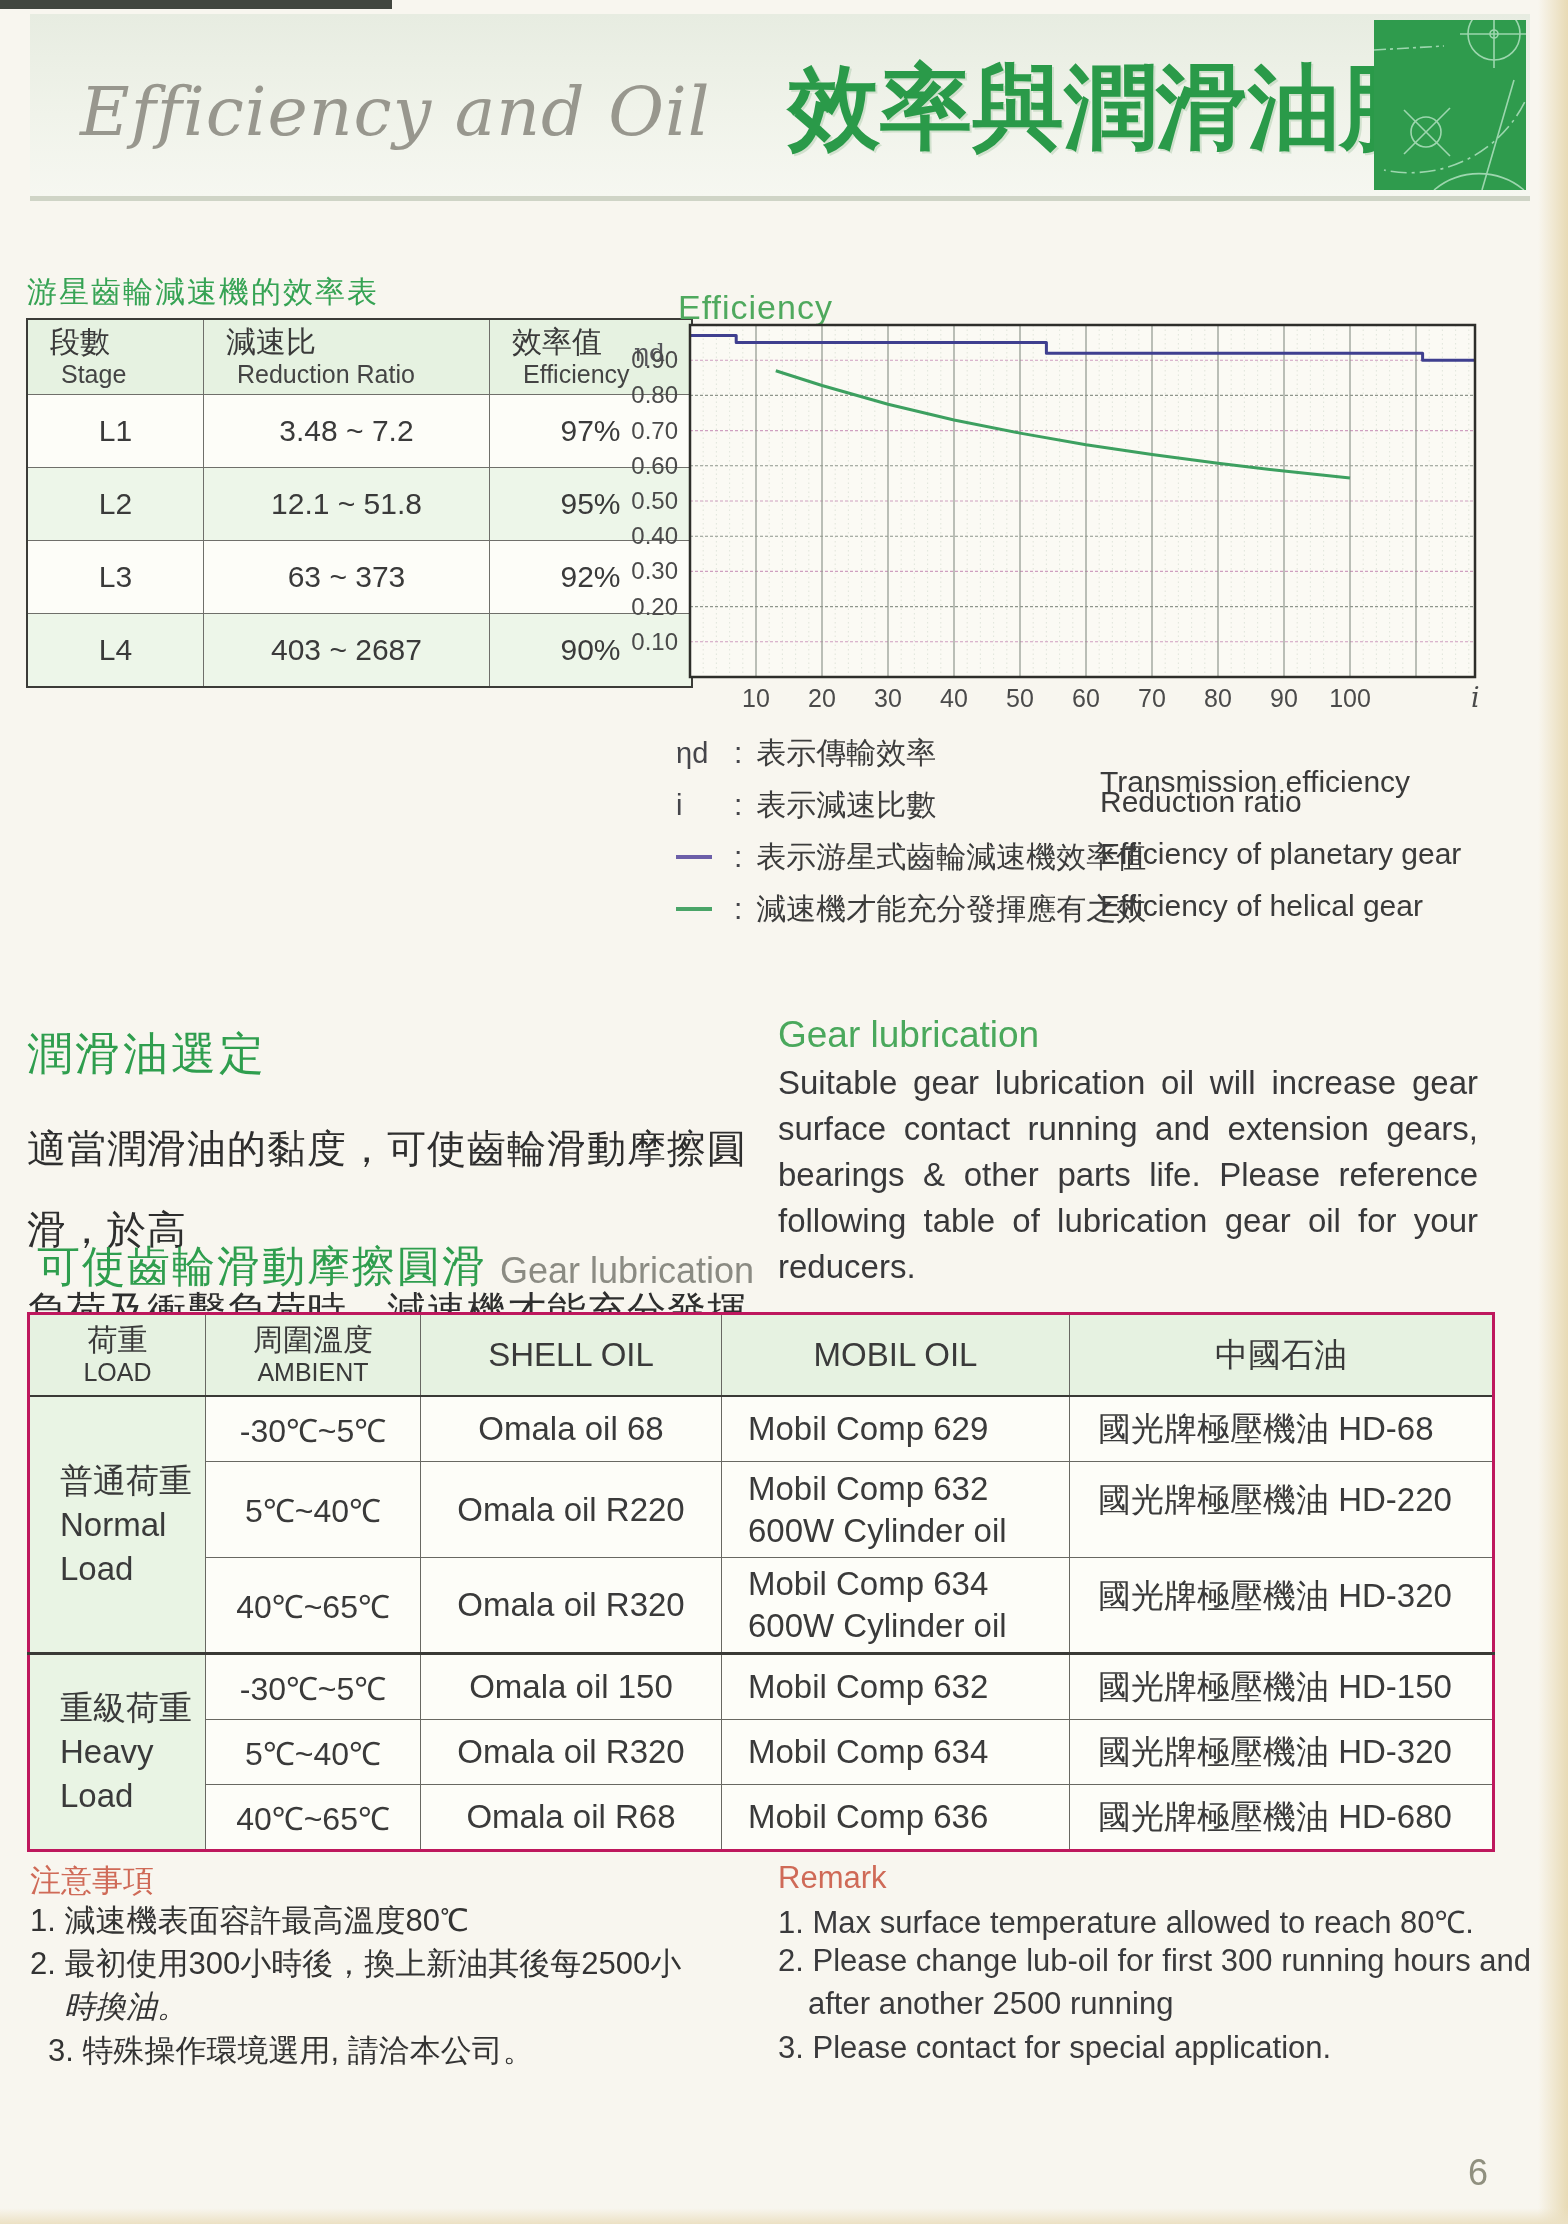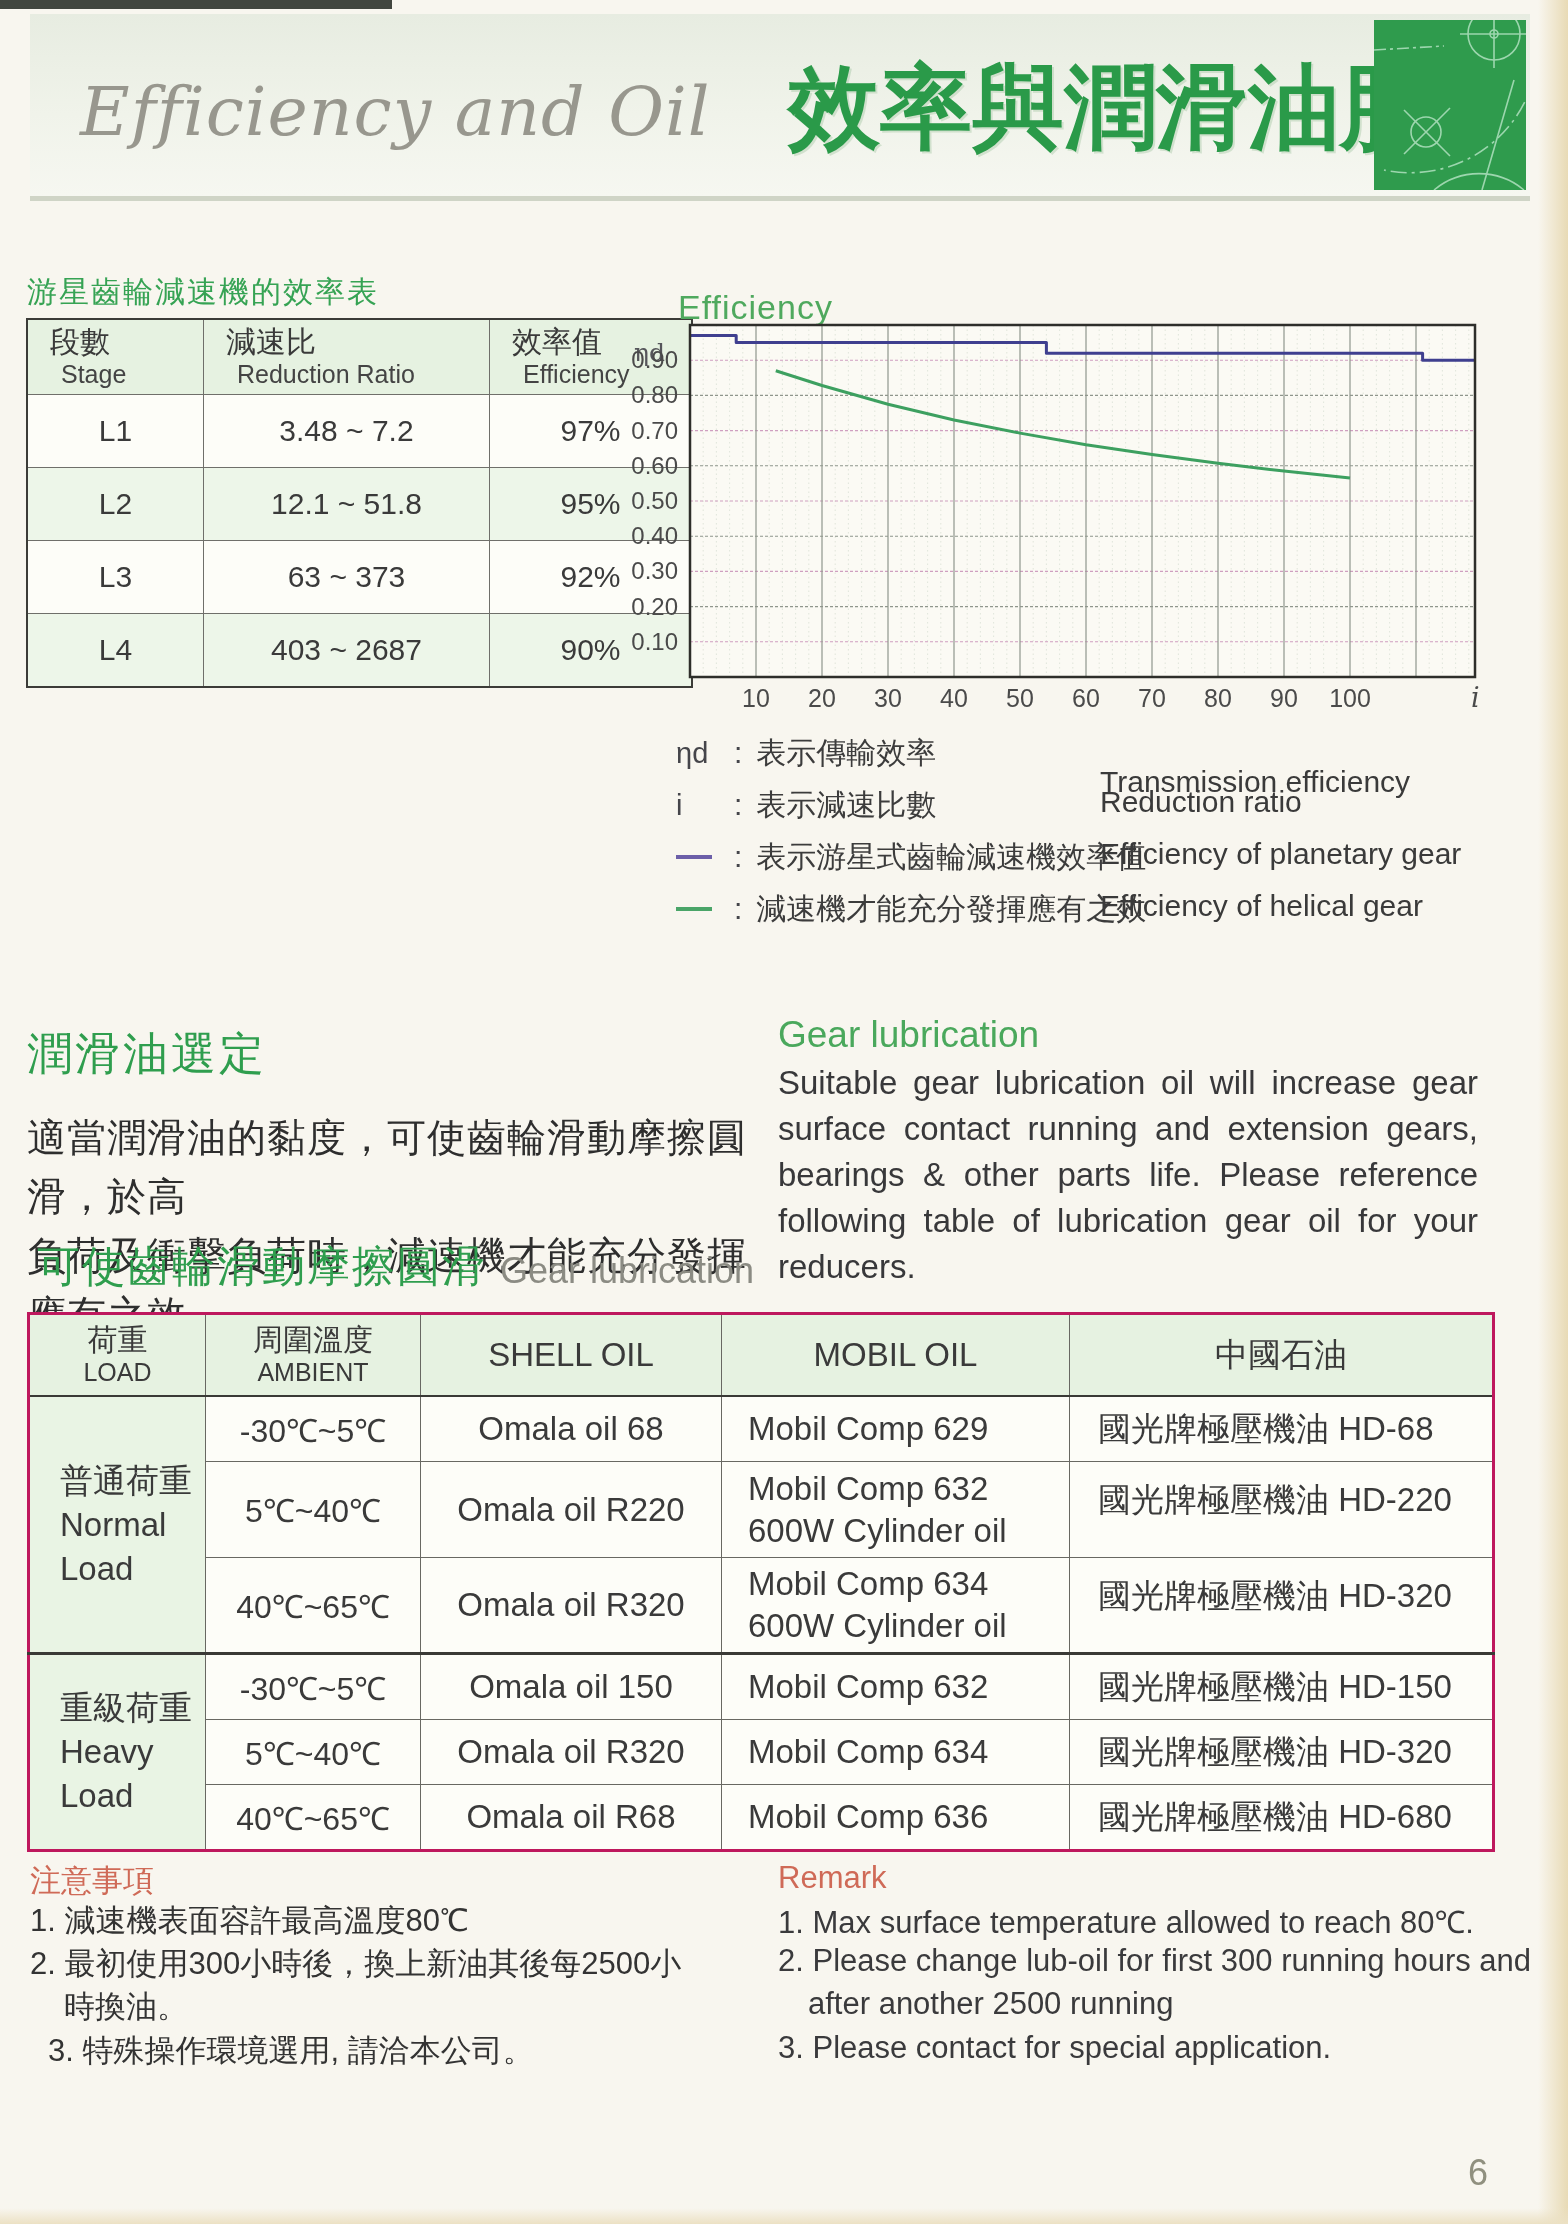--- a/index.html
+++ b/index.html
@@ -47,21 +47,21 @@
   .eta-label{left:634px;top:338px;font-size:25px;color:#55555a;font-family:"DejaVu Serif",serif;}
   .chart-svg{left:620px;top:315px;}
   
   .legend-zh{font-size:30px;color:#3c3c3c;white-space:nowrap;}
   .legend-zh .sym{display:inline-block;width:58px;font-size:29px;color:#45454a;}
   .legend-zh .sep{margin-right:14px;color:#45454a;}
   .legend-sw{display:inline-block;width:36px;height:4px;vertical-align:8px;}
   .legend-en{font-size:30px;color:#3a3a3a;white-space:nowrap;}
   
   .lub-zh-h{left:27px;top:1024px;font-size:45px;color:#2f9e4e;letter-spacing:3px;font-weight:500;}
-  .lub-zh-p{left:27px;top:1108px;width:745px;font-size:39px;line-height:59px;color:#2e2e2e;letter-spacing:1px;}
+  .lub-zh-p{left:27px;top:1108px;width:745px;font-size:39px;line-height:81px;color:#2e2e2e;letter-spacing:1px;}
   .lub-en-h{left:778px;top:1014px;font-size:37px;color:#4aa85c;}
   .lub-en-p{left:778px;top:1060px;width:700px;font-size:33px;line-height:46px;color:#38383a;text-align:justify;}
   .lub-tbl-zh{left:37px;top:1238px;font-size:43px;color:#2f9e4e;letter-spacing:2px;font-weight:500;}
   .lub-tbl-en{left:500px;top:1250px;font-size:36px;color:#8b8b83;}
   
   .lub-table{left:27px;top:1312px;width:1448px;table-layout:fixed;background:#fdfdf8;border:3px solid #be185d;}
   .lub-table td{border:1px solid #686862;vertical-align:middle;color:#3a3a3a;}
   .lub-table .k1{width:173px;} .lub-table .k2{width:212px;} .lub-table .k3{width:298px;}
   .lub-table .k4{width:345px;} .lub-table .k5{width:420px;}
   .lub-table .hdr td{background:#e6f2e1;height:78px;text-align:center;border-bottom:2px solid #3a3a36;}
@@ -355,21 +355,21 @@
             <div>Mobil Comp 636</div>
           </td>
       <td class="cpc">國光牌極壓機油 HD-680</td>
     </tr>
   </tbody>
     </table>
 
   <div class="abs note-h" style="left:30px;top:1860px;">注意事項</div>
   <div class="abs note-line" style="left:30px;top:1900px;">1. 減速機表面容許最高溫度80℃</div>
   <div class="abs note-line" style="left:30px;top:1943px;">2. 最初使用300小時後，換上新油其後每2500小</div>
-  <div class="abs note-line" style="left:64px;top:1986px;">時換油。</div>
+  <div class="abs note-line" style="left:64px;top:1986px;font-style:italic;">時換油。</div>
   <div class="abs note-line" style="left:38px;top:2030px;margin-left:10px;">3. 特殊操作環境選用, 請洽本公司。</div>
 
   <div class="abs note-h" style="left:778px;top:1860px;">Remark</div>
   <div class="abs note-line en" style="left:778px;top:1900px;">1. Max surface temperature allowed to reach 80℃.</div>
   <div class="abs note-line en" style="left:778px;top:1943px;">2. Please change lub-oil for first 300 running hours and</div>
   <div class="abs note-line en" style="left:808px;top:1986px;">after another 2500 running</div>
   <div class="abs note-line en" style="left:778px;top:2030px;">3. Please contact for special application.</div>
 
   <div class="abs page-num">6</div>
 

